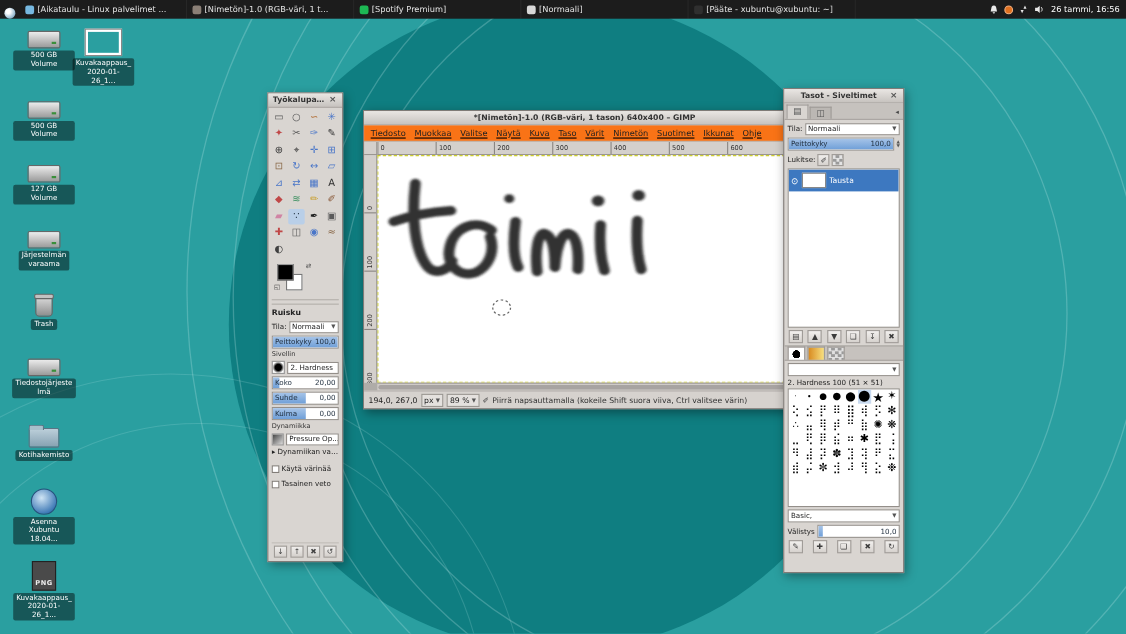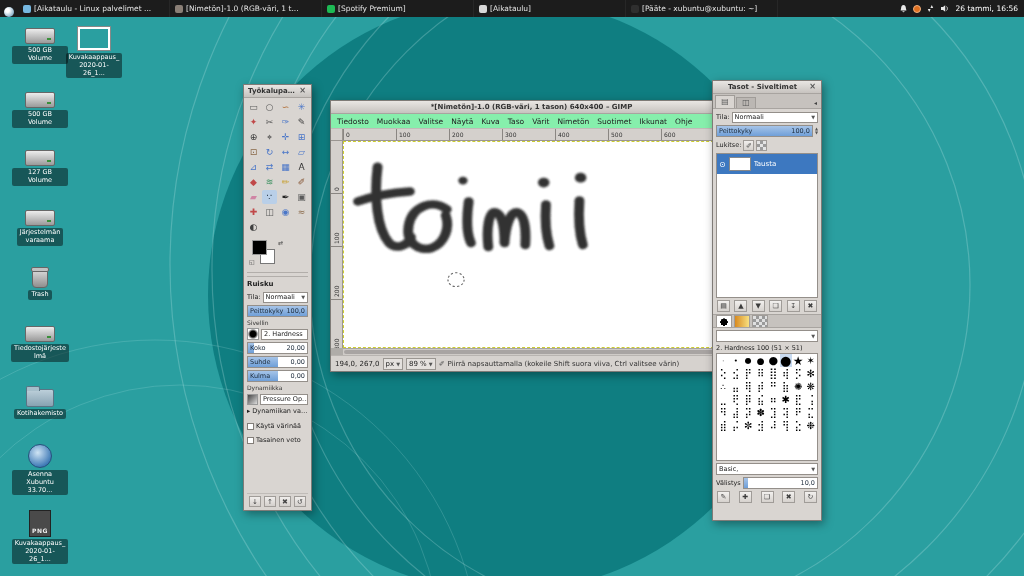--- a/index.html
+++ b/index.html
@@ -81,22 +81,22 @@
   .bthumb { width:12px; height:12px; border:1px solid #999; flex:none;
             background:radial-gradient(circle, #000 40%, #fff 75%); }
   .dthumb { width:11px; height:11px; border:1px solid #999; flex:none; background:linear-gradient(135deg,#444,#ddd); }
   .exprow { font-size:6.5px; color:#222; white-space:nowrap; overflow:hidden; text-overflow:ellipsis; height:11px; flex:none; }
   .optbtns { margin-top:auto; display:flex; justify-content:center; gap:3px; padding:2px 0 1px; border-top:1px solid #c0bcb8; flex:none; }
   .sbtn { width:12px; height:11px; border:1px solid #a09c98; background:linear-gradient(#f0eeec,#d4d0cc);
           font-size:7px; line-height:10px; text-align:center; color:#444; }
 
   
   .main { left:330px; top:100px; width:412px; height:272px; }
-  .menubar { height:15px; flex:none; display:flex; align-items:center; background:#86efac;
-             border-bottom:1px solid #c0bcb8; padding-left:2px; }
+  .menubar { height:15px; flex:none; display:flex; align-items:center; background:#f97316;
+             border-bottom:1px solid #c0bcb8; padding-left:2px;text-decoration:underline; }
   .menu-item { font-size:7.5px; color:#222; padding:2px 4px; white-space:nowrap; }
   .workarea { flex:1; position:relative; background:#aFACA8; background:#afaca8; overflow:hidden; }
   .corner { position:absolute; left:0; top:0; width:12px; height:12px; background:#d4d0cc;
             border-right:1px solid #9a9691; border-bottom:1px solid #9a9691; }
   .hruler { position:absolute; left:12px; top:0; right:7px; height:12px; background:#d4d0cc;
             border-bottom:1px solid #9a9691; display:flex; overflow:hidden; }
   .hseg { flex:none; width:53px; border-left:1px solid #8a8682; font-size:6px; color:#333;
           padding-left:2px; line-height:11px; }
   .vruler { position:absolute; left:0; top:12px; width:12px; bottom:7px; background:#d4d0cc;
             border-right:1px solid #9a9691; display:flex; flex-direction:column; overflow:hidden; }
@@ -190,21 +190,21 @@
       <div class="task-btn">
       <span class="task-ico" style="background: rgb(138, 127, 118);"></span>
       <span class="task-label">[Nimetön]-1.0 (RGB-väri, 1 t...</span>
     </div>
       <div class="task-btn">
       <span class="task-ico" style="background: rgb(29, 185, 84);"></span>
       <span class="task-label">[Spotify Premium]</span>
     </div>
       <div class="task-btn">
       <span class="task-ico" style="background: rgb(216, 216, 216);"></span>
-      <span class="task-label">[Aikataulu]</span>
+      <span class="task-label">[Normaali]</span>
     </div>
       <div class="task-btn">
       <span class="task-ico" style="background: rgb(47, 47, 47);"></span>
       <span class="task-label">[Pääte - xubuntu@xubuntu: ~]</span>
     </div>
     </div>
   <div class="tray">
     <svg width="9" height="10">
       <path d="M4.5 1 C2.8 1 2.2 2.5 2.1 4.2 L1.6 6.4 L7.4 6.4 L6.9 4.2 C6.8 2.5 6.2 1 4.5 1 Z" fill="#e8e8e8"></path>
       <path d="M3.4 7.2 a1.1 1.1 0 0 0 2.2 0 Z" fill="#e8e8e8"></path>
@@ -255,21 +255,21 @@
   <span class="dlabel">Tiedostojärjeste
 lmä</span>
 </div>
 <div class="dicon" style="left:12px; top:384px;">
   <span class="folder"></span>
   <span class="dlabel">Kotihakemisto</span>
 </div>
 <div class="dicon" style="left:12px; top:444px;">
   <span class="installer"></span>
   <span class="dlabel">Asenna
-Xubuntu 33.70...</span>
+Xubuntu 18.04...</span>
 </div>
 <div class="dicon" style="left:12px; top:510px;">
   <span class="pngfile">
     <span class="pngbadge">PNG</span>
   </span>
   <span class="dlabel">Kuvakaappaus_
 2020-01-26_1...</span>
 </div>
 
 <div class="window toolbox">

